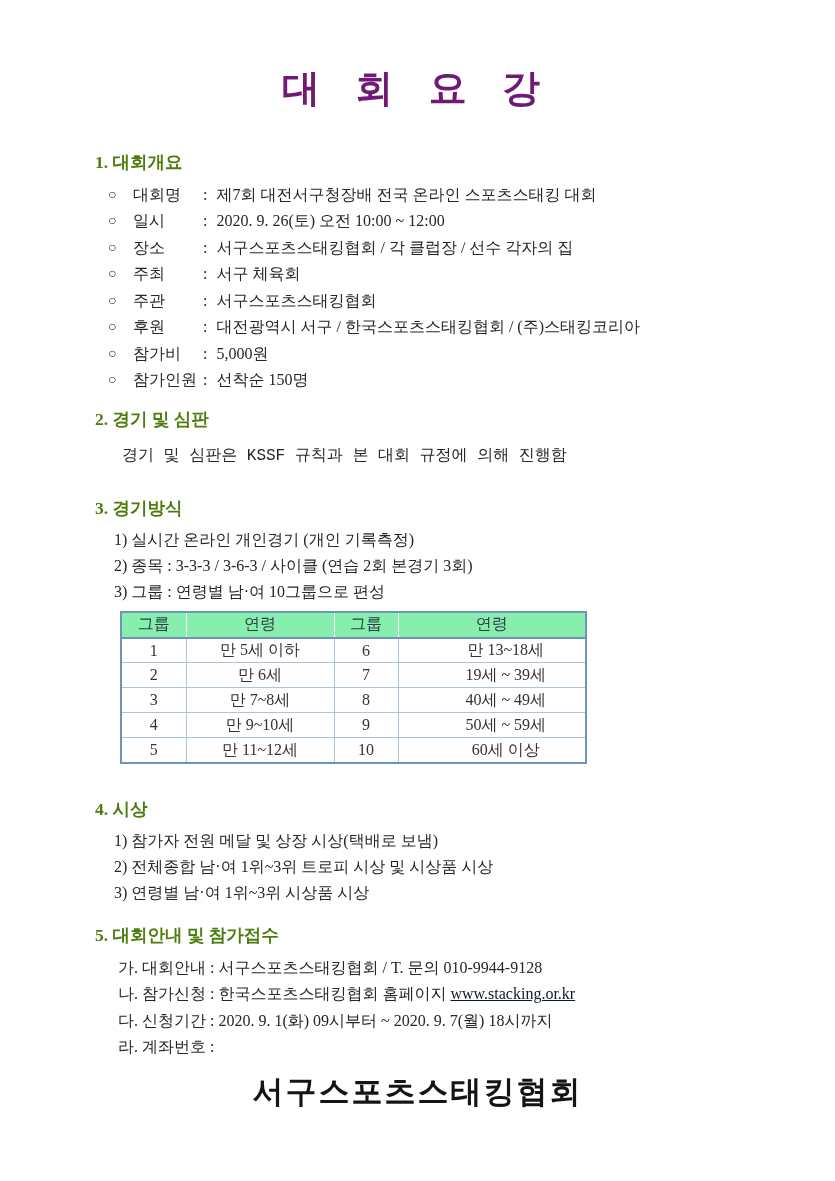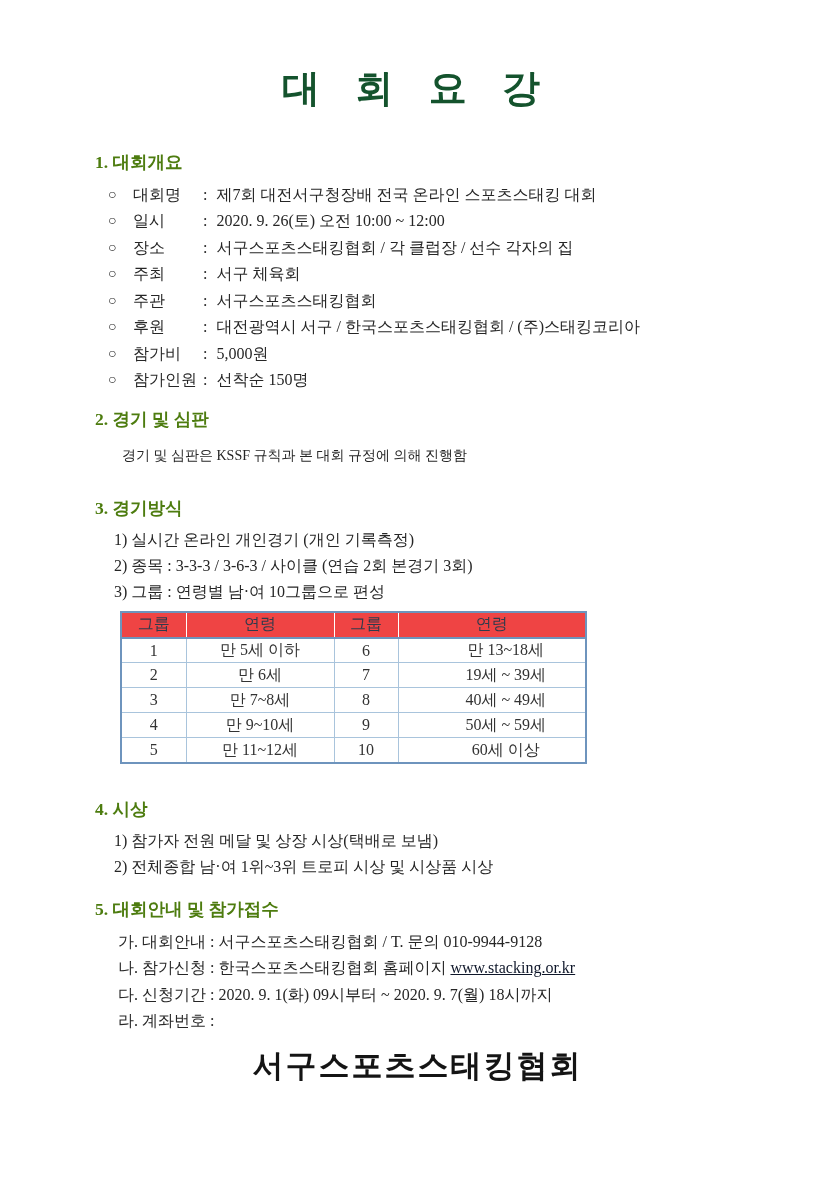--- a/index.html
+++ b/index.html
@@ -5,44 +5,44 @@
   * { margin:0; padding:0; box-sizing:border-box; }
   html,body { background:#fff; }
   .page {
     position:relative; width:835px; height:1181px; background:#ffffff;
     font-family:"Liberation Serif","DejaVu Serif",serif;
     color:#262626; overflow:hidden;
   }
   .doc-title {
     margin-top:68px; text-align:center;
     font-size:38px; font-weight:bold; letter-spacing:0.34em;
-    line-height:1.1; color:#14532d;
+    line-height:1.1; color:#701a75;
   }
   h2.sec-heading {
     margin-left:95px; font-size:17.5px; font-weight:bold;
     line-height:21px; color:#4d7c0f;
   }
   .s1-heading { margin-top:42px; }
   .kv-list { margin-top:9px; }
   .kv { display:flex; margin-left:108px; line-height:26.5px; font-size:16px; }
   .kv .bullet { width:25px; font-size:14px; }
   .kv .label { display:inline-block; width:64px; text-align:justify; text-align-last:justify; }
   .kv .colon { margin:0 9px 0 6px; }
   .s2-heading { margin-top:15px; }
-  .rules-body { margin:13px 0 0 122px; font-size:14px; line-height:26px; }
+  .rules-body { margin:13px 0 0 122px; font-size:16px; line-height:26px;font-family:Liberation Mono, monospace; }
   .s3-heading { margin-top:29px; }
   .num-list { margin-top:8px; }
   .num-item { margin-left:114px; font-size:16px; line-height:26px; }
   table.group-table {
     border-collapse:collapse; margin:6px 0 0 120px;
     font-size:16px; text-align:center; color:#333;
     border:2px solid #6e94bd;
   }
   table.group-table th {
-    background:#ef4444; font-weight:normal; color:#2f3b4c;
+    background:#86efac; font-weight:normal; color:#2f3b4c;
     height:26px; border-left:1px solid #ffffff;
     border-bottom:2px solid #6e94bd;
   }
   table.group-table th:first-child { border-left:none; }
   table.group-table td {
     height:25px; border:1px solid #a9c4dc;
   }
   table.group-table td:first-child { border-left:none; }
   table.group-table td:last-child { border-right:none;padding-left:28px; }
   table.group-table tr:last-child td { border-bottom:none; }
@@ -171,20 +171,21 @@
         <td>10</td>
         <td>60세 이상</td>
       </tr>
     </tbody>
   </table>
 
   <h2 class="sec-heading s4-heading">4. 시상</h2>
   <div class="num-list">
     <div class="num-item">1) 참가자 전원 메달 및 상장 시상(택배로 보냄)</div>
     <div class="num-item">2) 전체종합 남·여 1위~3위 트로피 시상 및 시상품 시상</div>
+    <div class="num-item">3) 연령별 남·여 1위~3위 시상품 시상</div>
   </div>
 
   <h2 class="sec-heading s5-heading">5. 대회안내 및 참가접수</h2>
   <div class="reg-list">
     <div class="reg-row">
       <span>가. 대회안내 : 서구스포츠스태킹협회 / T. 문의 010-9944-9128</span>
     </div>
     <div class="reg-row">
       <span>나. 참가신청 : 한국스포츠스태킹협회 홈페이지 </span><a class="site-link" href="www.stacking.or.kr">www.stacking.or.kr</a>
     </div>

